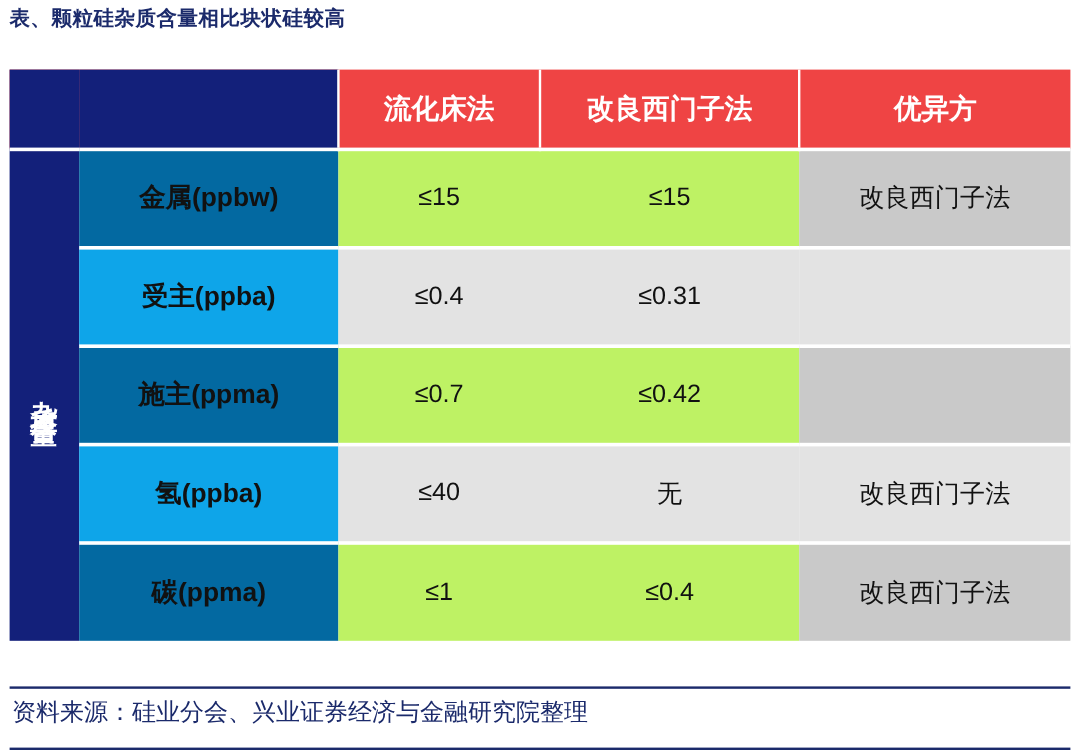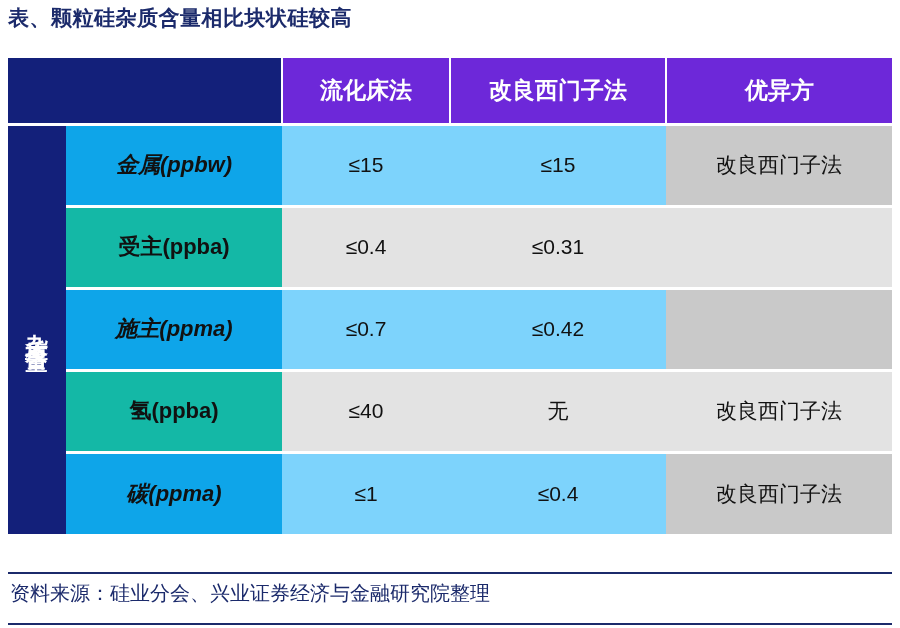--- a/index.html
+++ b/index.html
@@ -16,21 +16,21 @@
   .page {
     position: relative;
     width: 900px;
     height: 628px;
     box-sizing: border-box;
   }
   .title {
     position: absolute;
     left: 8px;
     top: 4px;
-    font-size: 21px;
+    font-size: 17px;
     font-weight: bold;
     color: #1b2a6b;
     letter-spacing: 0.5px;
     white-space: nowrap;
   }
   .table-wrap {
     position: absolute;
     left: 8px;
     top: 58px;
     width: 884px;
@@ -50,21 +50,21 @@
   
   .col-side { width: 58px; }
   .col-item { width: 216px; }
   .col-fb   { width: 168px; }
   .col-sie  { width: 216px; }
   .col-best { width: 226px; }
 
   
   .hdr {
     height: 66px;
-    background: #6d28d9;
+    background: #ef4444;
     color: #ffffff;
     font-size: 23px;
     font-weight: bold;
   }
   .hdr .sep {
     border-left: 2px solid #ffffff;
   }
   .hdr-blank { background: #13207a; }
 
   
@@ -92,23 +92,23 @@
   }
   .cell-val {
     font-size: 21px;
     color: #111111;
   }
   .cell-best {
     font-size: 21px;
     color: #111111;
   }
   
-  .bg-item-a { background: #0ea5e9; font-style: italic; }
-  .bg-item-b { background: #14b8a6; }
-  .bg-val-a  { background: #7dd3fc; }
+  .bg-item-a { background: #0369a1; }
+  .bg-item-b { background: #0ea5e9; }
+  .bg-val-a  { background: #bef264; }
   .bg-val-b  { background: #e3e3e3; }
   .bg-best-a { background: #c9c9c9; }
   .bg-best-b { background: #e3e3e3; }
 
   .white-v { border-left: 3px solid #ffffff; }
   .white-h { border-top: 3px solid #ffffff; }
 
   .source {
     position: absolute;
     left: 8px;

